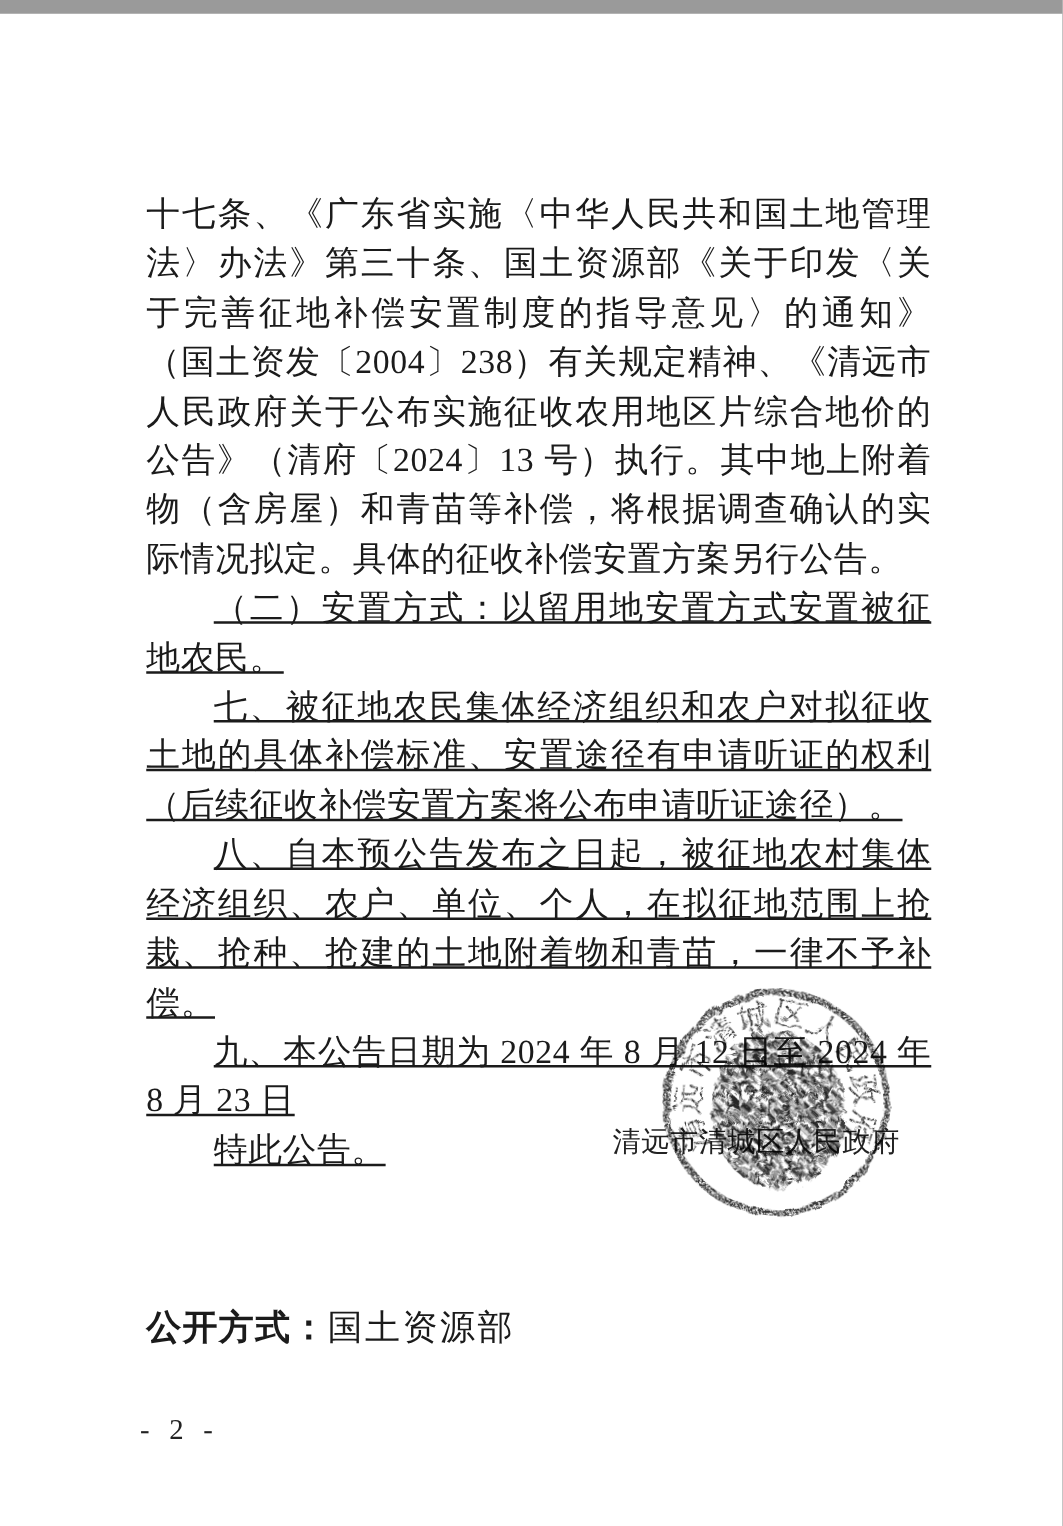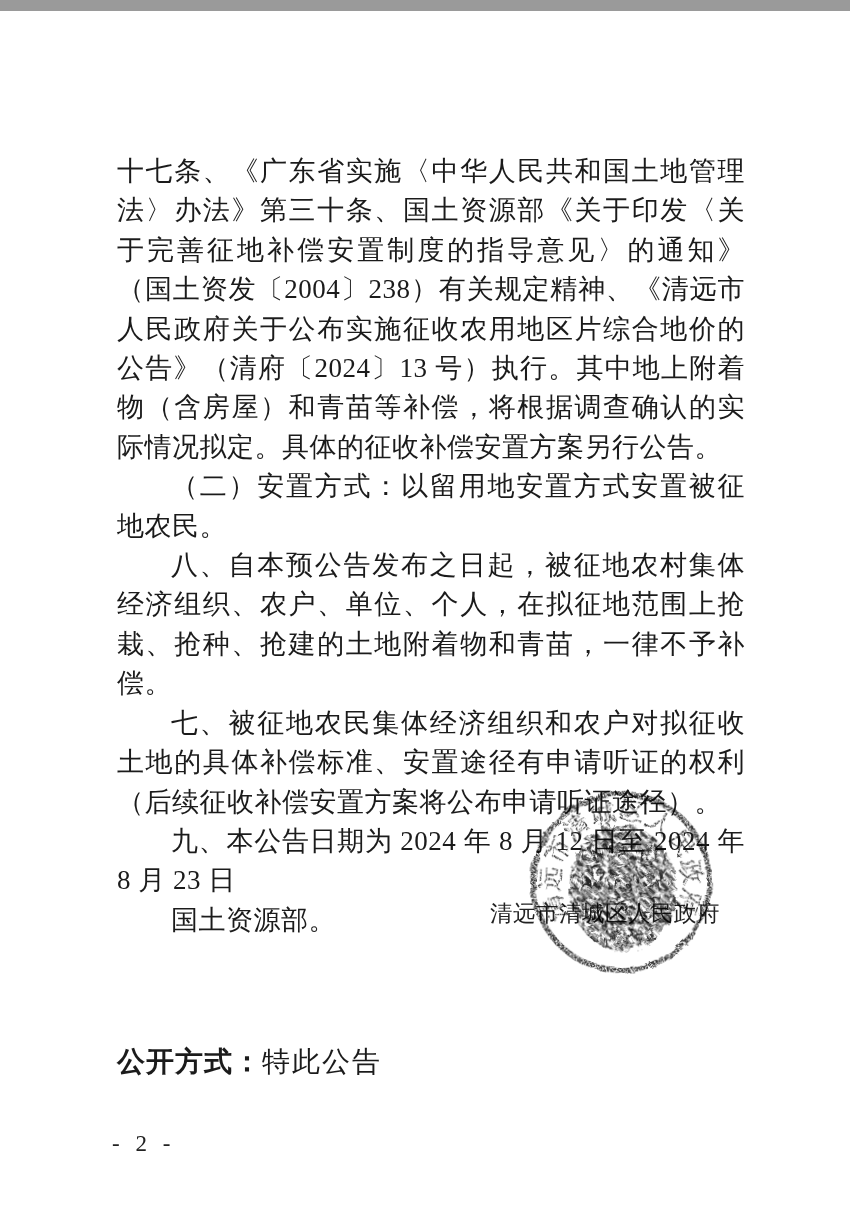--- a/index.html
+++ b/index.html
@@ -18,21 +18,21 @@
     position: absolute;
     left: 117px;
     top: 141px;
     width: 628px;
     font-size: 27px;
     line-height: 39.4px;
     text-align: justify;
     letter-spacing: 0.5px;
   }
   .body-text p { margin: 0; }
-  .body-text p.indent { text-indent: 2em; }
+  .body-text p.indent { text-indent: 2em; text-decoration: underline; }
   .signature-block {
     position: absolute;
     top: 884px;
     right: 130px;
     text-align: center;
     font-size: 22.5px;
     line-height: 37px;
     letter-spacing: 0.5px;
     color: #222;
   }
@@ -72,24 +72,24 @@
   }
 </style>
 </head>
 <body>
 
 <div class="page">
 
   <div class="body-text">
     <p>十七条、《广东省实施〈中华人民共和国土地管理法〉办法》第三十条、国土资源部《关于印发〈关于完善征地补偿安置制度的指导意见〉的通知》（国土资发〔2004〕238）有关规定精神、《清远市人民政府关于公布实施征收农用地区片综合地价的公告》（清府〔2024〕13 号）执行。其中地上附着物（含房屋）和青苗等补偿，将根据调查确认的实际情况拟定。具体的征收补偿安置方案另行公告。</p>
     <p class="indent">（二）安置方式：以留用地安置方式安置被征地农民。</p>
+    <p class="indent">七、被征地农民集体经济组织和农户对拟征收土地的具体补偿标准、安置途径有申请听证的权利（后续征收补偿安置方案将公布申请听证途径）。</p>
     <p class="indent">八、自本预公告发布之日起，被征地农村集体经济组织、农户、单位、个人，在拟征地范围上抢栽、抢种、抢建的土地附着物和青苗，一律不予补偿。</p>
-    <p class="indent">七、被征地农民集体经济组织和农户对拟征收土地的具体补偿标准、安置途径有申请听证的权利（后续征收补偿安置方案将公布申请听证途径）。</p>
     <p class="indent">九、本公告日期为 2024 年 8 月 12 日至 2024 年 8 月 23 日</p>
-    <p class="indent">国土资源部。</p>
+    <p class="indent">特此公告。</p>
   </div>
 
   <div class="signature-block">
     <div>清远市清城区人民政府</div>
   </div>
 
   <div class="seal-wrap">
     <svg width="190" height="190" viewBox="0 0 190 190">
       <defs>
         <filter id="sealRough" x="-15%" y="-15%" width="130%" height="130%">
@@ -119,18 +119,18 @@
       <g filter="url(#blobRough)">
         <ellipse cx="95" cy="100" rx="54" ry="63" fill="#2a2a2a"></ellipse>
         <ellipse cx="95" cy="100" rx="40" ry="48" fill="#161616"></ellipse>
         <rect x="72" y="118" width="46" height="10" fill="#0e0e0e"></rect>
         <rect x="78" y="134" width="34" height="8" fill="#0e0e0e"></rect>
       </g>
     </svg>
   </div>
 
   <div class="footer-line">
-    <span class="label">公开方式：</span><span class="value">特此公告</span>
+    <span class="label">公开方式：</span><span class="value">国土资源部</span>
   </div>
 
   <div class="page-number">- 2 -</div>
 
 </div>
 
 </body></html>

